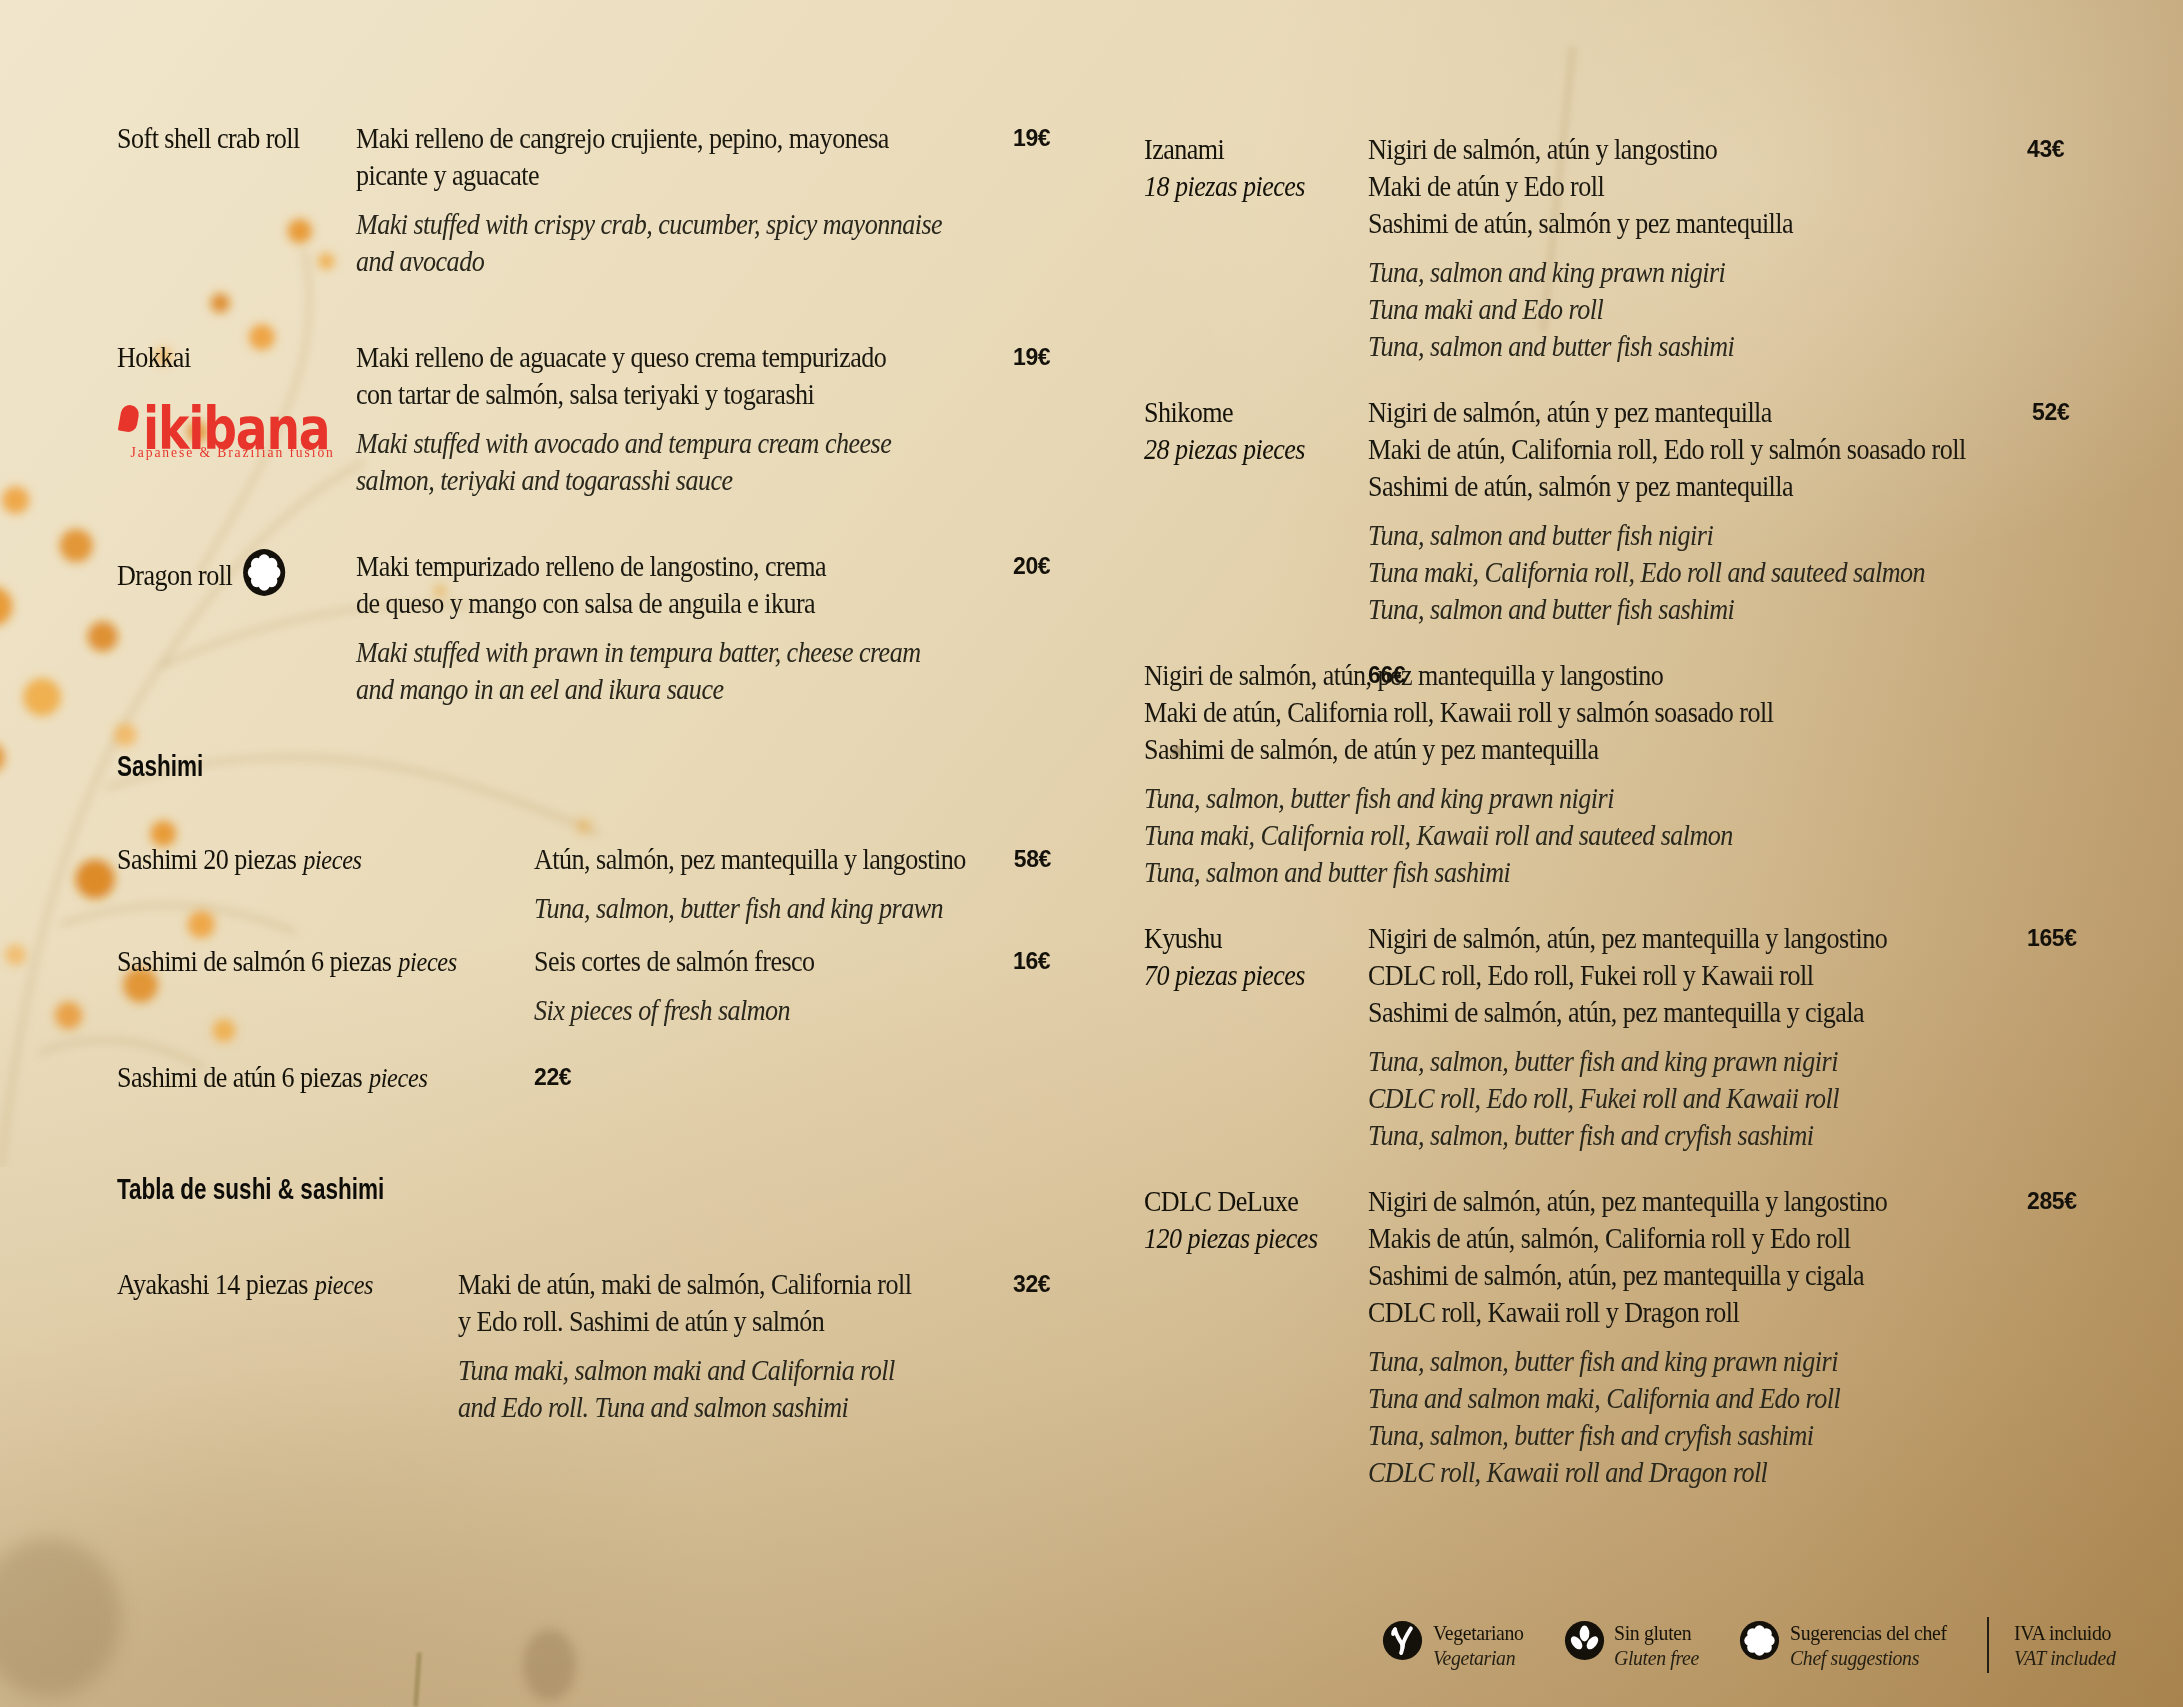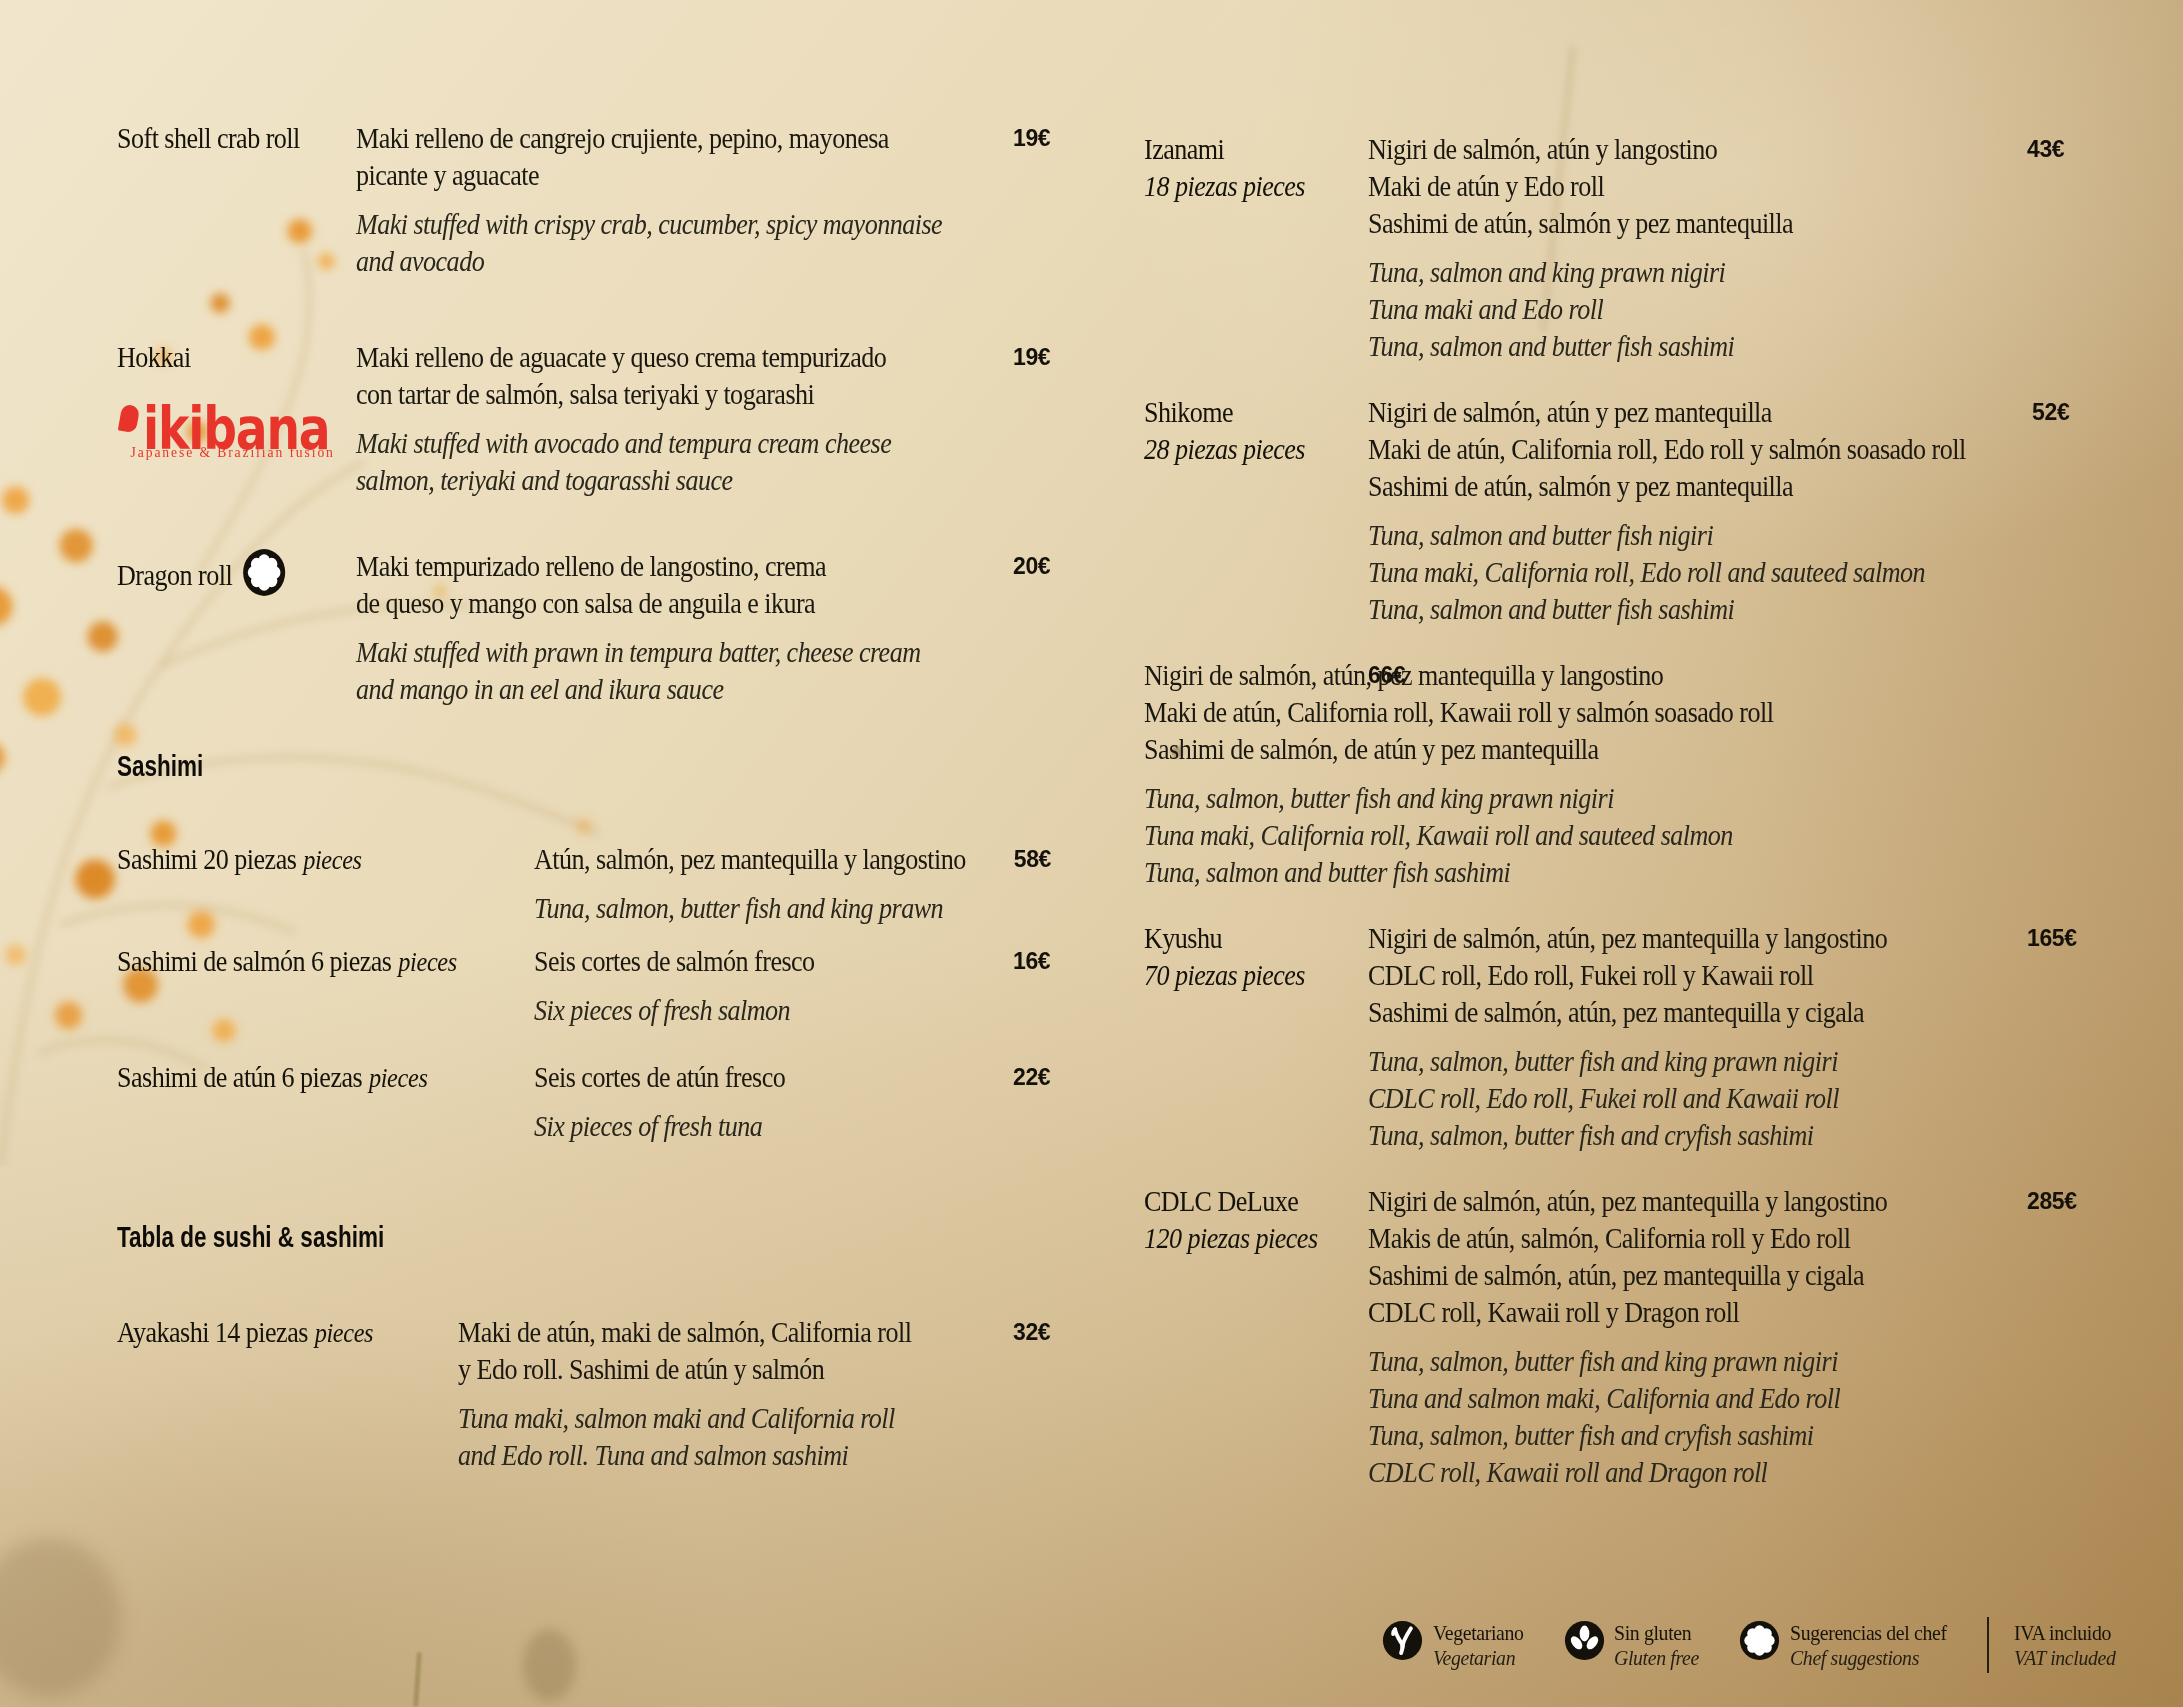--- a/index.html
+++ b/index.html
@@ -218,28 +218,20 @@
             <div>Six pieces of fresh salmon</div>
           </div>
       </div>
       <div class="price">16€</div>
     </div>
 
     <div class="row sash" id="sash-2">
       <div class="name sx">
         <span>Sashimi de atún 6 piezas</span><span class="pieces-it">pieces</span>
       </div>
-      <div>
-        <div class="lines es-lines sx">
-            <div>Seis cortes de atún fresco</div>
-          </div>
-        <div class="lines en-lines sx">
-            <div>Six pieces of fresh tuna</div>
-          </div>
-      </div>
       <div class="price">22€</div>
     </div>
 
     <div class="section-h" id="tabla-heading">Tabla de sushi &amp; sashimi</div>
 
     <div class="row tabla" id="tabla-0">
       <div class="name sx">
         <span>Ayakashi 14 piezas</span><span class="pieces-it">pieces</span>
       </div>
       <div>

